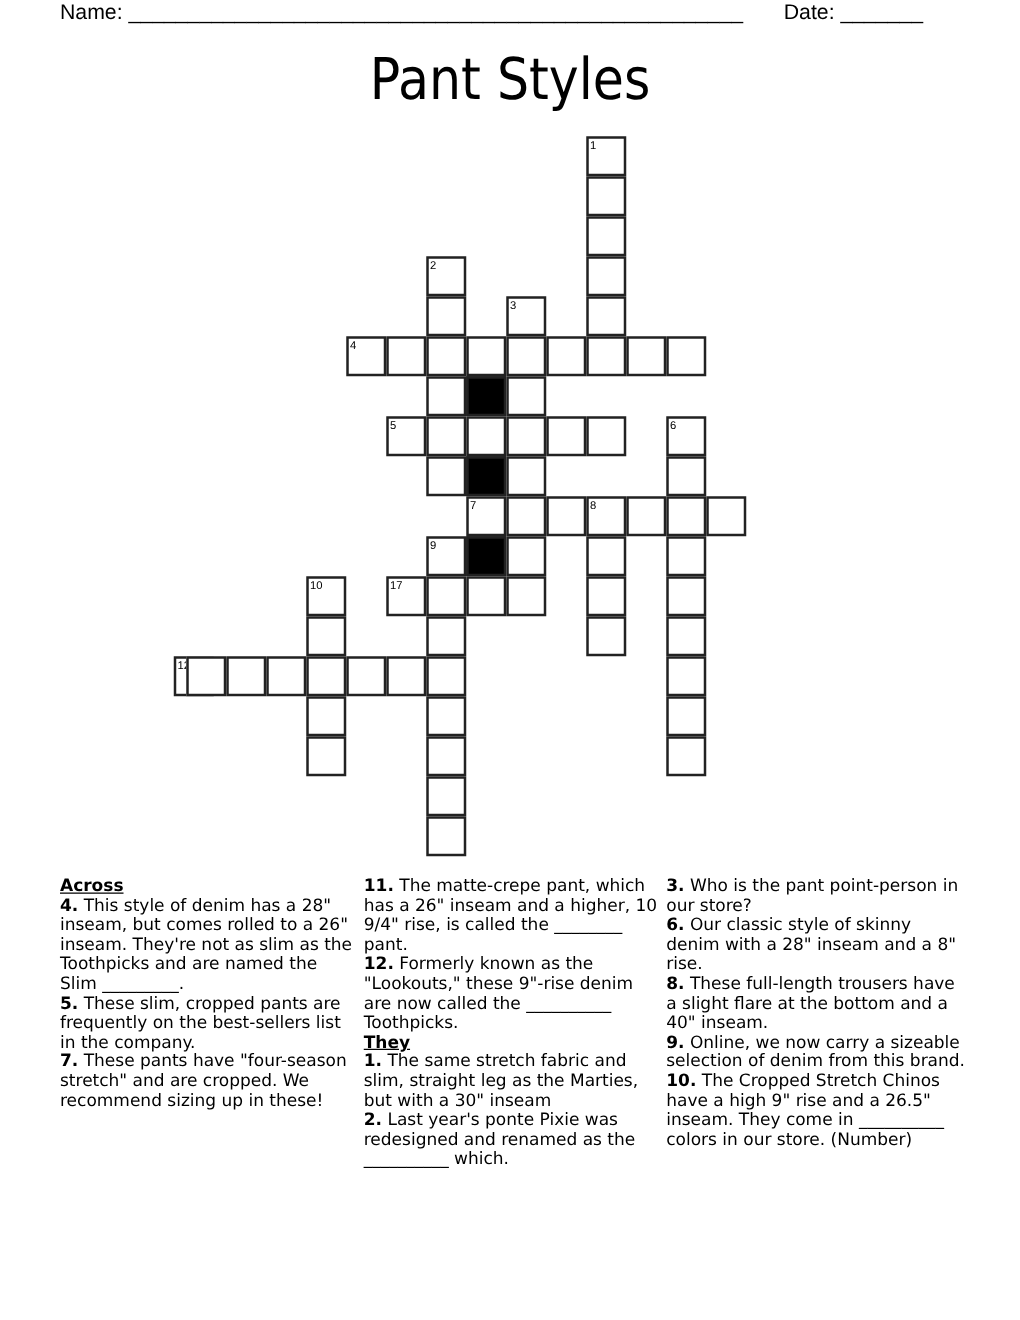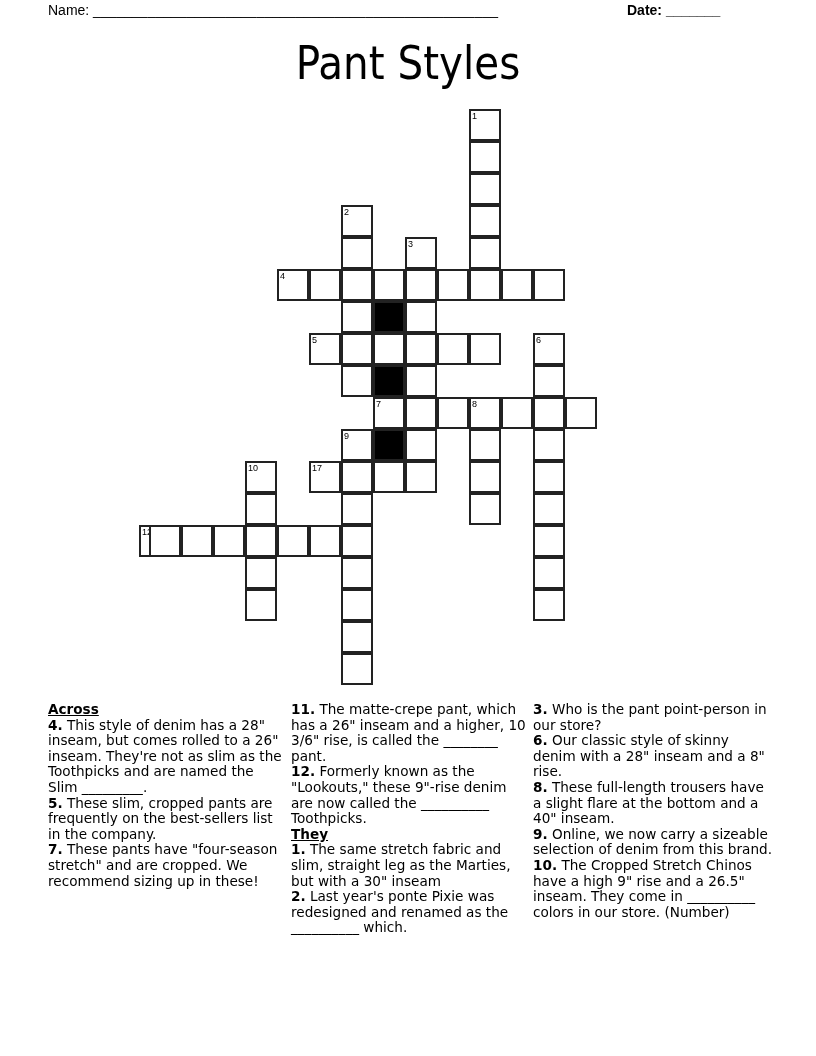--- a/index.html
+++ b/index.html
@@ -1,32 +1,32 @@
 <!DOCTYPE html>
 <html><head>
 <meta charset="utf-8">
 <style>
   html,body{margin:0;padding:0;background:#fff;}
   body{width:816px;height:1056px;position:relative;overflow:hidden;font-family:"DejaVu Sans",sans-serif;color:#000;}
-  .hdr{position:absolute;top:0;font-family:"Liberation Sans",sans-serif;font-size:14px;line-height:20px;white-space:pre;}
+  .hdr{position:absolute;top:0;font-family:"Liberation Sans",sans-serif;font-size:17px;line-height:20px;white-space:pre;}
   .title{position:absolute;top:34px;left:0;width:816px;text-align:center;font-family:"DejaVu Sans",sans-serif;font-size:46px;line-height:58px;transform:scaleX(0.88);}
   #grid{position:absolute;left:0;top:0;width:816px;height:700px;}
   .cell{position:absolute;width:32px;height:32px;box-sizing:border-box;border:2px solid #222;background:#fff;margin-left:-1px;margin-top:-1px;}
   .cell.black{background:#000;}
   .num{position:absolute;left:1px;top:0px;font-family:"Liberation Sans",sans-serif;font-size:9px;line-height:10px;}
   .col{position:absolute;top:702px;font-family:"DejaVu Sans",sans-serif;font-size:13.6px;line-height:15.6px;}
   .col p{margin:0;}
   .sec{font-weight:bold;text-decoration:underline;}
   .cn{font-weight:bold;}
 </style>
 </head>
 <body>
 
 <div class="hdr" style="left:48px;">Name: ____________________________________________________</div>
-<div class="hdr" style="left:627px;font-weight:bold;">Date: _______</div>
+<div class="hdr" style="left:627px;">Date: _______</div>
 
 <div class="title">Pant Styles</div>
 
 <div id="grid">
     <div class="cell" style="left: 470px; top: 110px;">
       <span class="num">1</span>
     </div>
     <div class="cell" style="left: 470px; top: 142px;"></div>
     <div class="cell" style="left: 470px; top: 174px;"></div>
     <div class="cell" style="left: 470px; top: 206px;"></div>
@@ -122,21 +122,21 @@
   </div>
 
 <div class="col" style="left:48px;width:236px;">
   <p class="sec">Across</p>
   <p><span class="cn">4.</span><span> This style of denim has a 28" inseam, but comes rolled to a 26" inseam. They're not as slim as the Toothpicks and are named the Slim _________.</span></p>
   <p><span class="cn">5.</span><span> These slim, cropped pants are frequently on the best-sellers list in the company.</span></p>
   <p><span class="cn">7.</span><span> These pants have "four-season stretch" and are cropped. We recommend sizing up in these!</span></p>
 </div>
 
 <div class="col" style="left:291px;width:236px;">
-  <p><span class="cn">11.</span><span> The matte-crepe pant, which has a 26" inseam and a higher, 10 3/6" rise, is called the ________ pant.</span></p>
+  <p><span class="cn">11.</span><span> The matte-crepe pant, which has a 26" inseam and a higher, 10 9/4" rise, is called the ________ pant.</span></p>
   <p><span class="cn">12.</span><span> Formerly known as the "Lookouts," these 9"-rise denim are now called the __________ Toothpicks.</span></p>
   <p class="sec">They</p>
   <p><span class="cn">1.</span><span> The same stretch fabric and slim, straight leg as the Marties, but with a 30" inseam</span></p>
   <p><span class="cn">2.</span><span> Last year's ponte Pixie was redesigned and renamed as the __________ which.</span></p>
 </div>
 
 <div class="col" style="left:533px;width:240px;">
   <p><span class="cn">3.</span><span> Who is the pant point-person in our store?</span></p>
   <p><span class="cn">6.</span><span> Our classic style of skinny denim with a 28" inseam and a 8" rise.</span></p>
   <p><span class="cn">8.</span><span> These full-length trousers have a slight flare at the bottom and a 40" inseam.</span></p>

